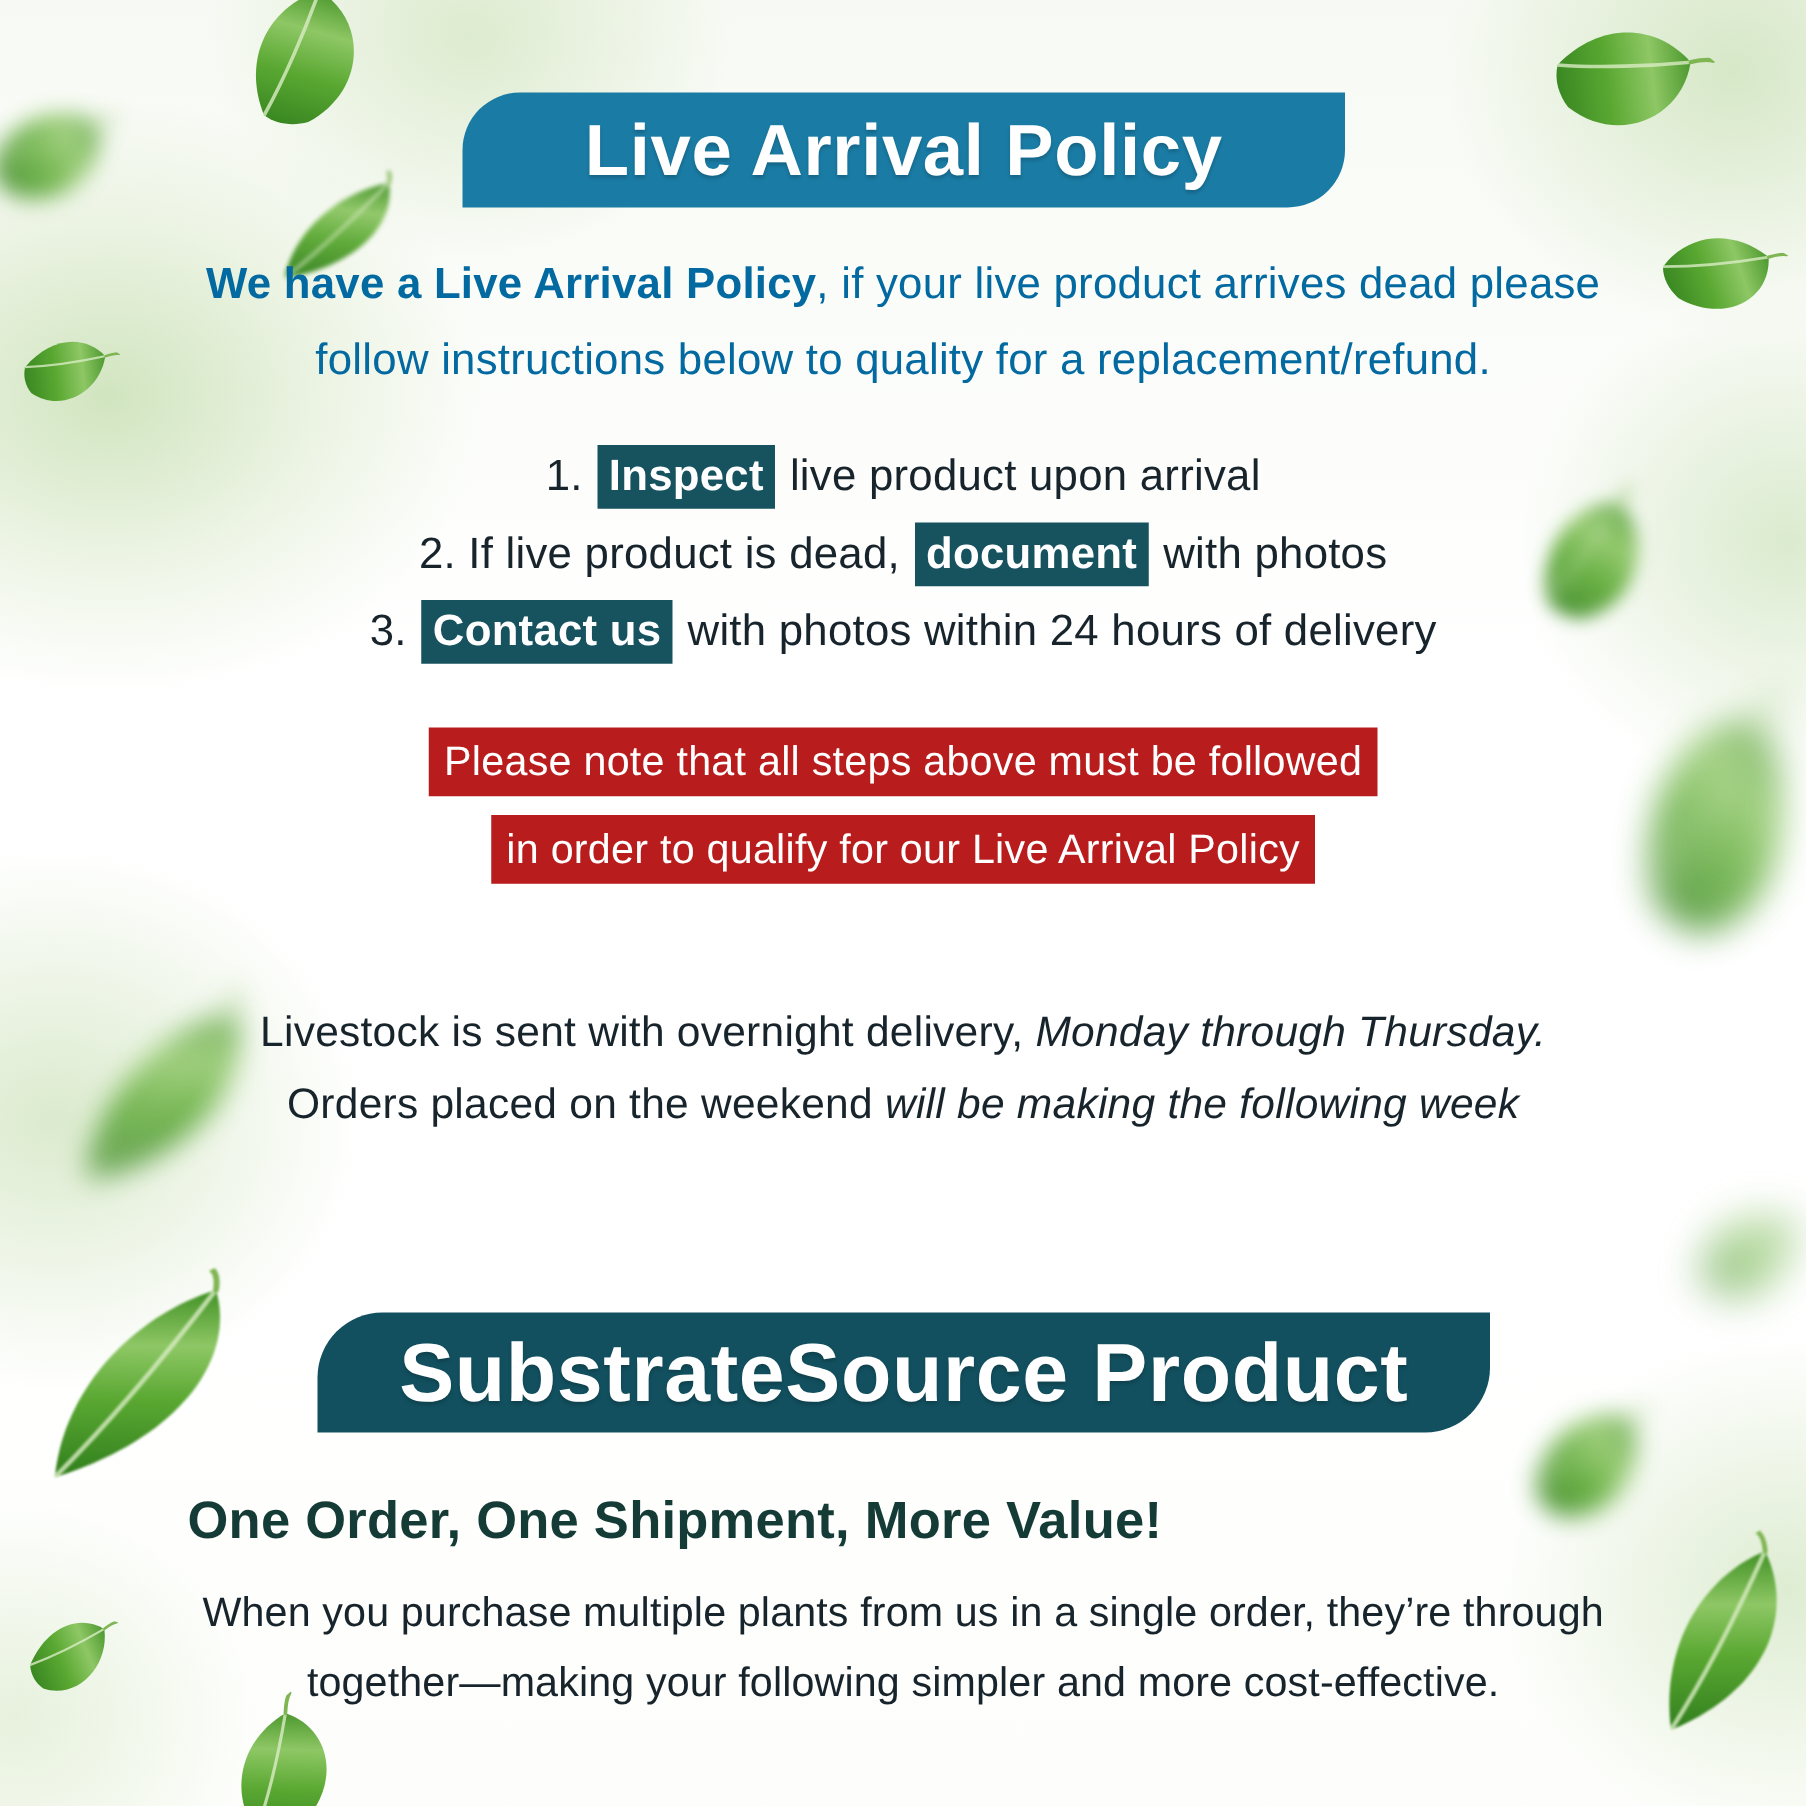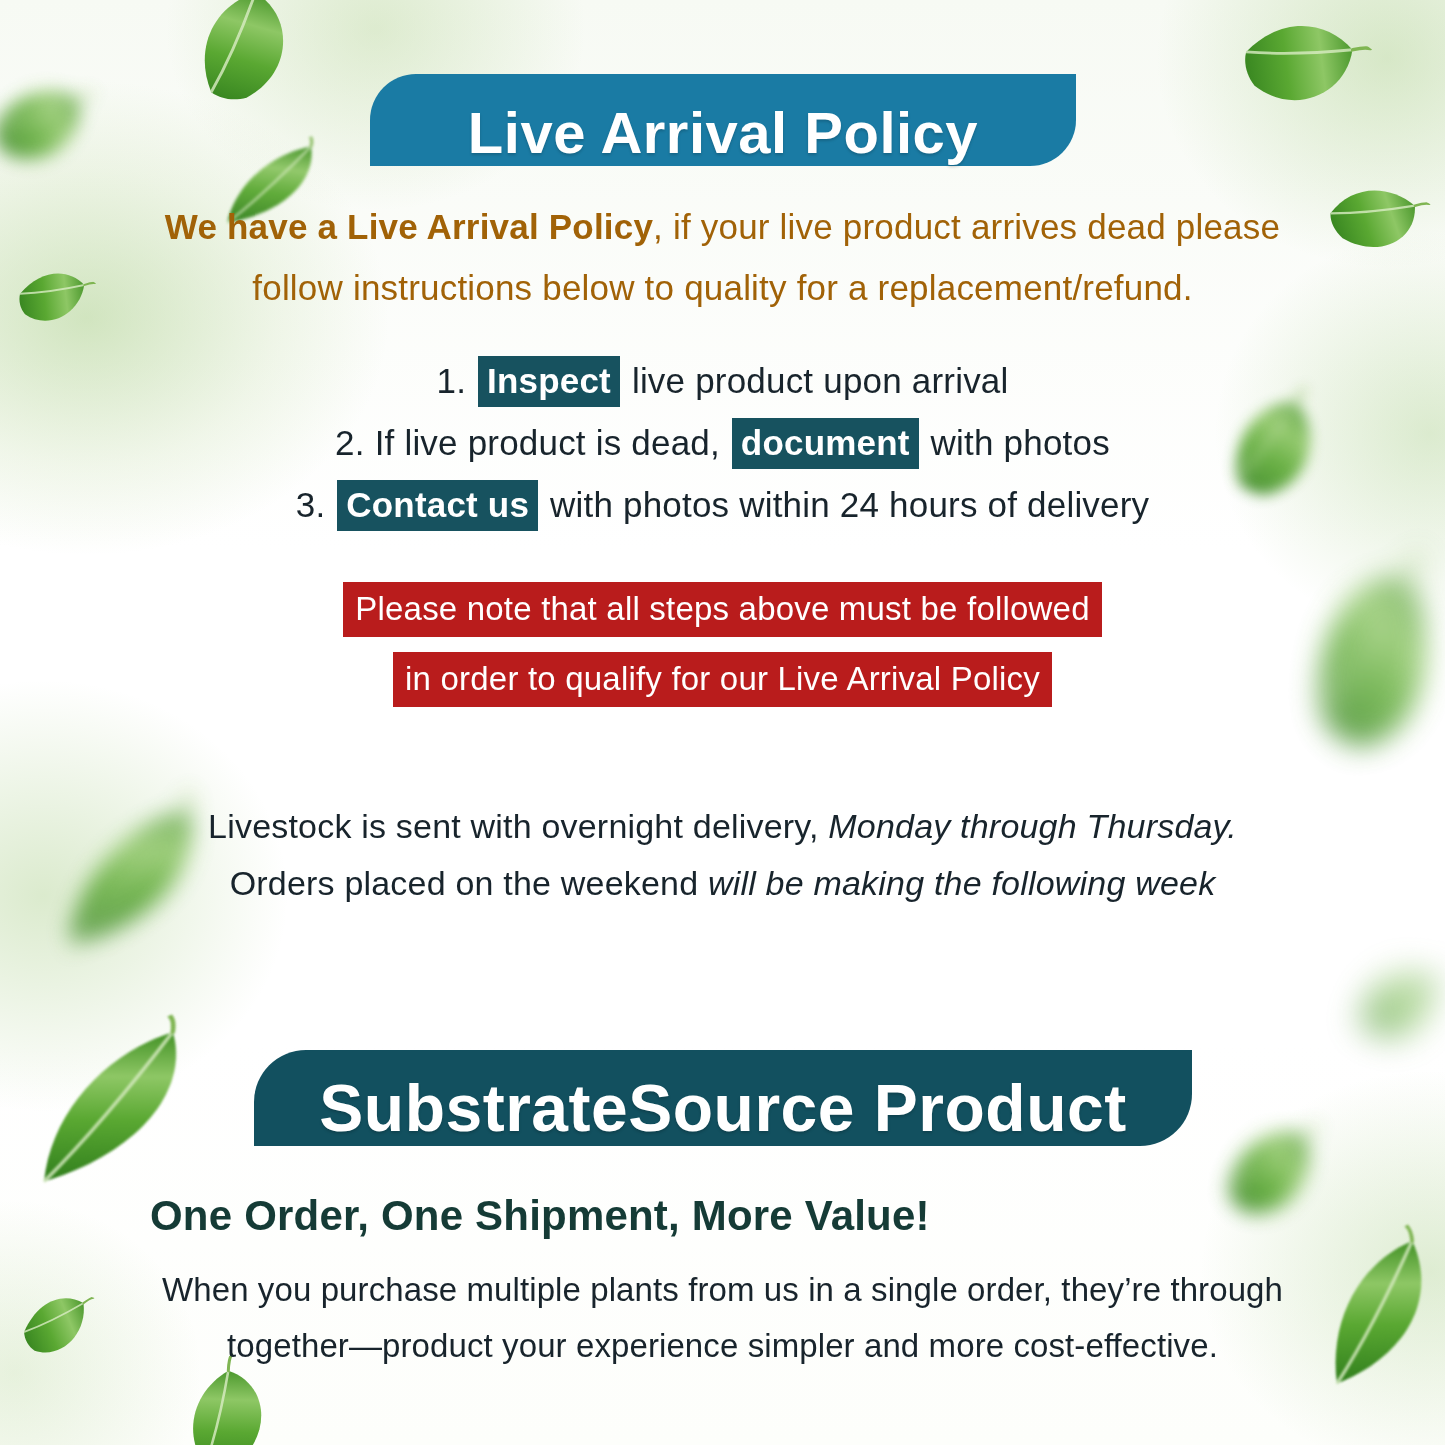--- a/index.html
+++ b/index.html
@@ -28,21 +28,21 @@
 
   
   .leaf { position:absolute; z-index:1; pointer-events:none; }
   .leaf svg { display:block; width:100%; height:100%; }
 
   
   .page { position:relative; z-index:3; width:1445px; height:1445px; }
 
   .banner {
     position:absolute;
-    display:flex; align-items:flex-end; justify-content:center;
+    display:flex; align-items:center; justify-content:center;
     border-radius: 46px 0 46px 0;
     color:#ffffff;
     font-weight:bold;
     letter-spacing:0.5px;
     text-shadow:0 2px 3px rgba(0,0,0,0.18);
   }
   #title-banner {
     left:370px; top:74px; width:706px; height:92px;
     background:#1a7ba4;
     font-size:58px;
@@ -51,21 +51,21 @@
     left:254px; top:1050px; width:938px; height:96px;
     background:#12505f;
     font-size:66px;
     border-radius: 52px 0 52px 0;
   }
 
   .intro {
     position:absolute; left:150px; top:196px; width:1145px;
     text-align:center;
     font-size:35px; line-height:61px;
-    color:#a16207;
+    color:#0369a1;
     letter-spacing:0.2px;
   }
   .intro b { font-weight:700; }
 
   .steps { position:absolute; left:150px; top:350px; width:1145px; }
   .step {
     text-align:center;
     font-size:35px; line-height:62px;
     color:#18242c;
     white-space:nowrap;
@@ -404,16 +404,16 @@
   </div>
 
   <div class="banner" id="product-banner">
     <span>SubstrateSource Product</span>
   </div>
 
   <div class="subhead">One Order, One Shipment, More Value!</div>
 
   <div class="outro">
     <div>When you purchase multiple plants from us in a single order, they’re through</div>
-    <div>together—product your experience simpler and more cost-effective.</div>
+    <div>together—making your following simpler and more cost-effective.</div>
   </div>
 
 </div>
 
 </body></html>

